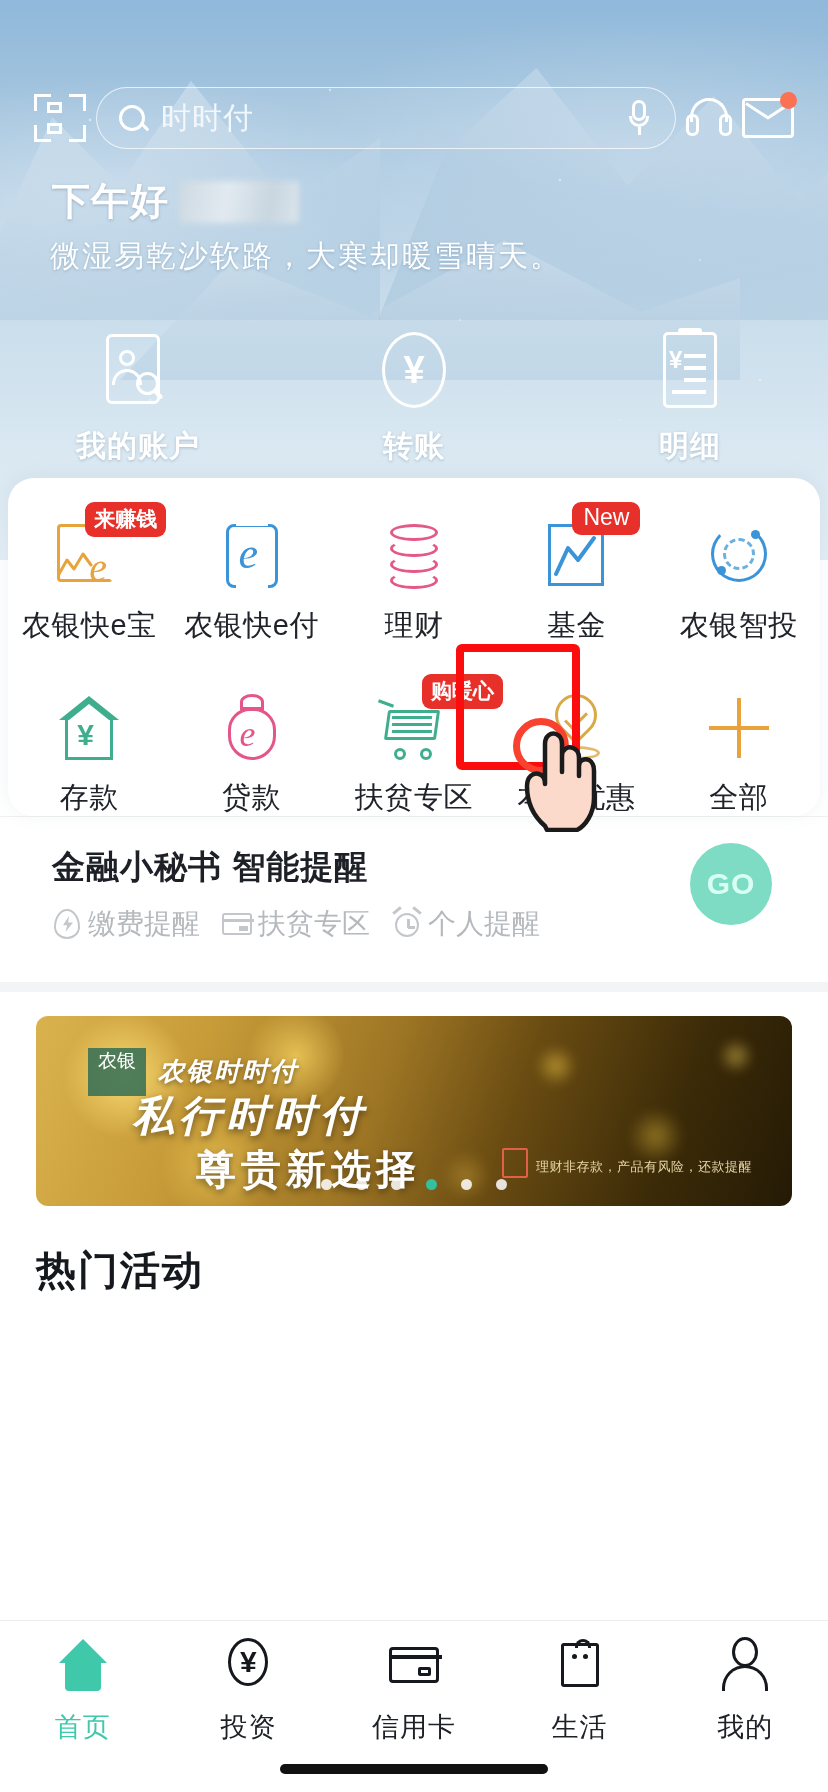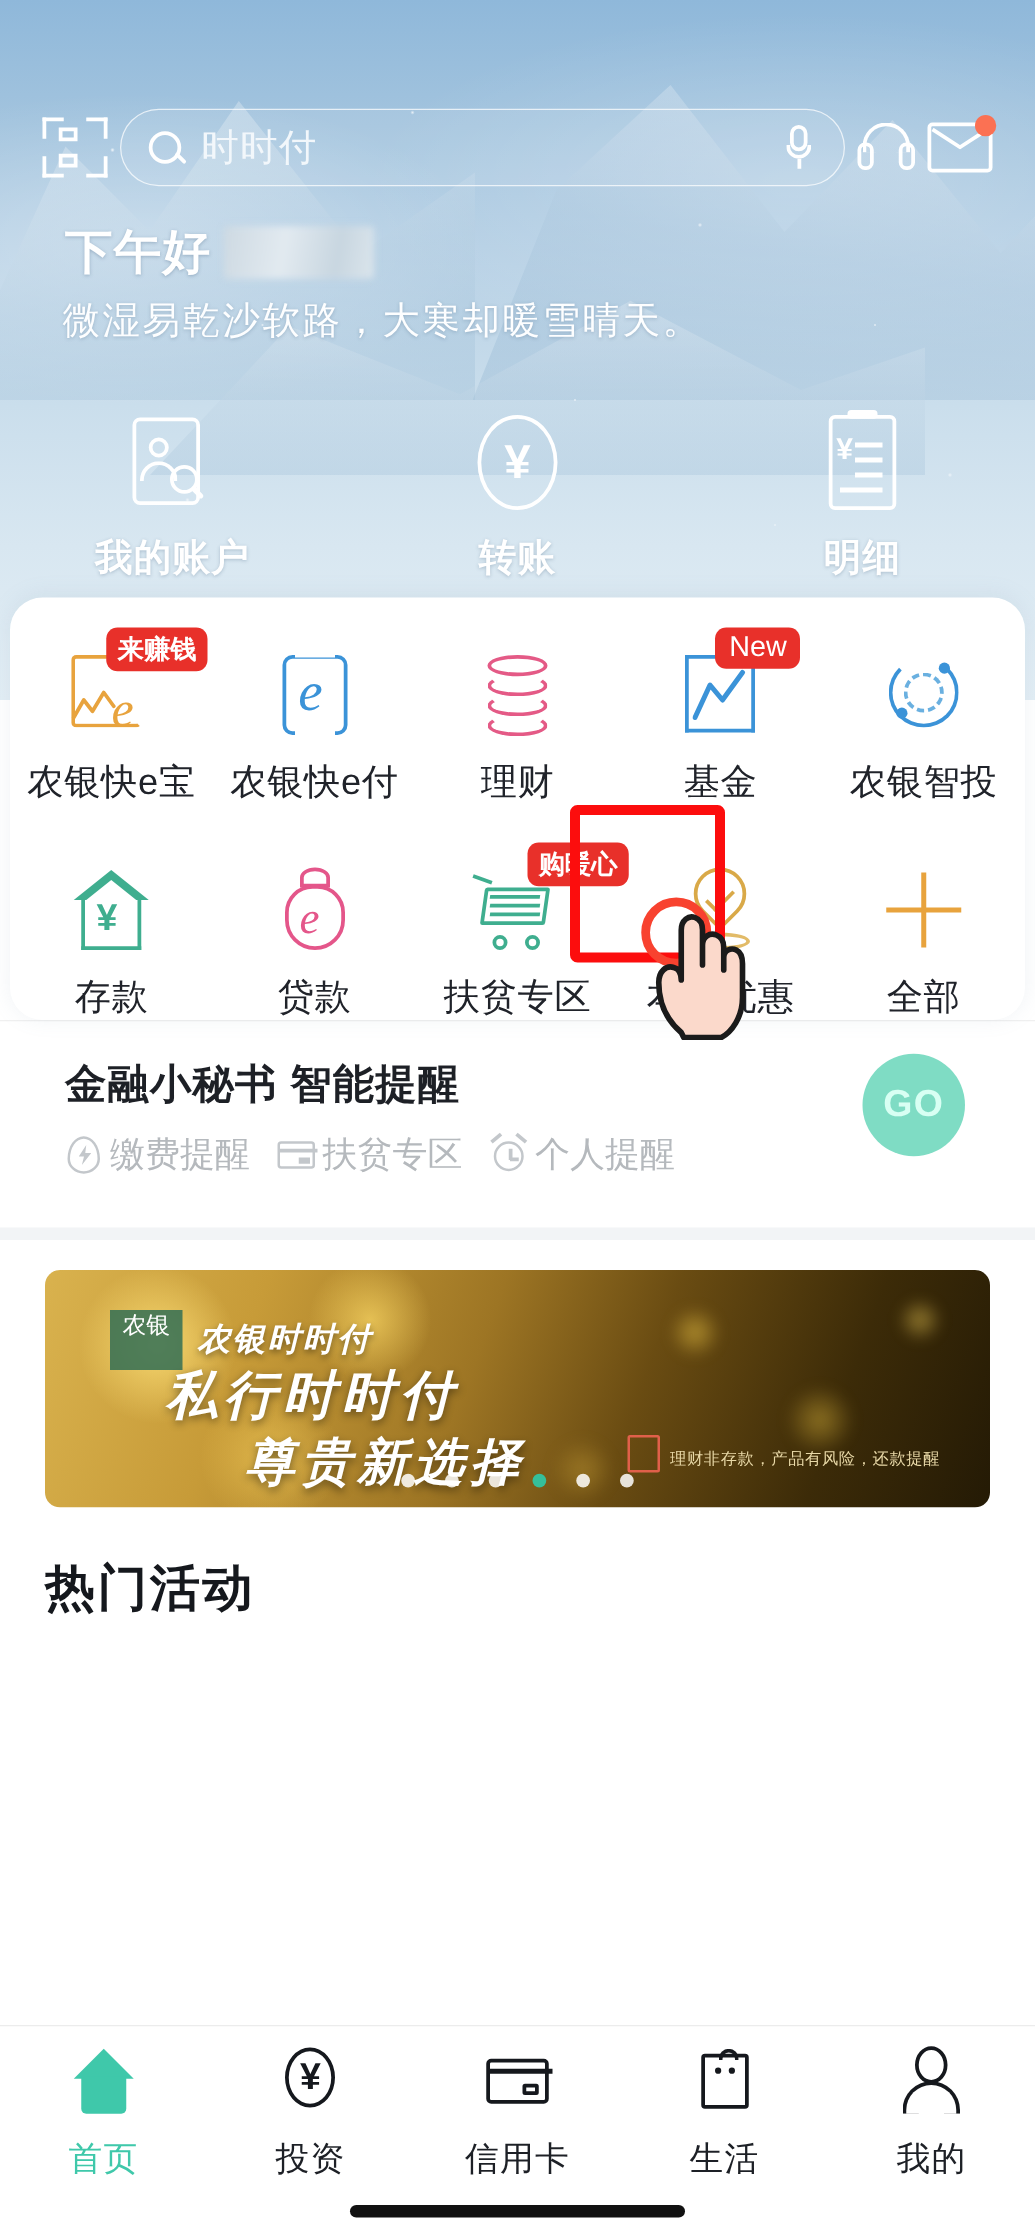--- a/index.html
+++ b/index.html
@@ -243,21 +243,21 @@
       radial-gradient(circle 40px at 620px 120px, rgba(235,195,65,.45), transparent 70%),
       radial-gradient(circle 26px at 700px 40px, rgba(245,210,90,.5), transparent 70%),
       radial-gradient(circle 36px at 430px 160px, rgba(200,160,55,.45), transparent 70%);
     filter:blur(5px);}
   .bk-logo{ position:absolute; left:52px; top:32px; width:58px; height:48px; background:rgba(50,110,85,.85);
     color:#fff; font-size:19px; line-height:22px; text-align:center; padding-top:2px; letter-spacing:0;}
   .bk-kicker{ position:absolute; left:122px; top:38px; color:#fff; font-size:26px; font-style:italic; font-weight:700;
     letter-spacing:2px; text-shadow:0 2px 5px rgba(0,0,0,.4);}
   .bk-t1{ position:absolute; left:96px; top:72px; color:#fff; font-size:42px; font-weight:700; font-style:italic;
     letter-spacing:5px; text-shadow:0 3px 7px rgba(0,0,0,.45);}
-  .bk-t2{ position:absolute; left:160px; top:126px; color:#fff; font-size:40px; font-weight:700; font-style:italic;
+  .bk-t2{ position:absolute; left:160px; top:126px; color:#fff; font-size:40px; font-weight:700; 
     letter-spacing:5px; text-shadow:0 3px 7px rgba(0,0,0,.45);}
   .bk-seal{ position:absolute; left:466px; top:132px; width:26px; height:30px; border:2px solid #e0604a; border-radius:2px;}
   .bk-fine{ position:absolute; left:500px; top:142px; color:#e9d9a8; font-size:13px; letter-spacing:.5px;}
   .dots{ position:absolute; left:0; bottom:16px; width:756px; display:flex; justify-content:center; gap:24px;}
   .dots i{ width:11px; height:11px; border-radius:50%; background:rgba(255,255,255,.85); display:block;}
   .dots i.on{ background:#35bf9a;}
 
   
   .hot{ position:absolute; top:1217px; left:0; width:828px; height:260px; background:#fff; z-index:11;}
   .hot-title{ position:absolute; left:36px; top:26px; font-size:40px; font-weight:700; color:#15181d; letter-spacing:2px;}

